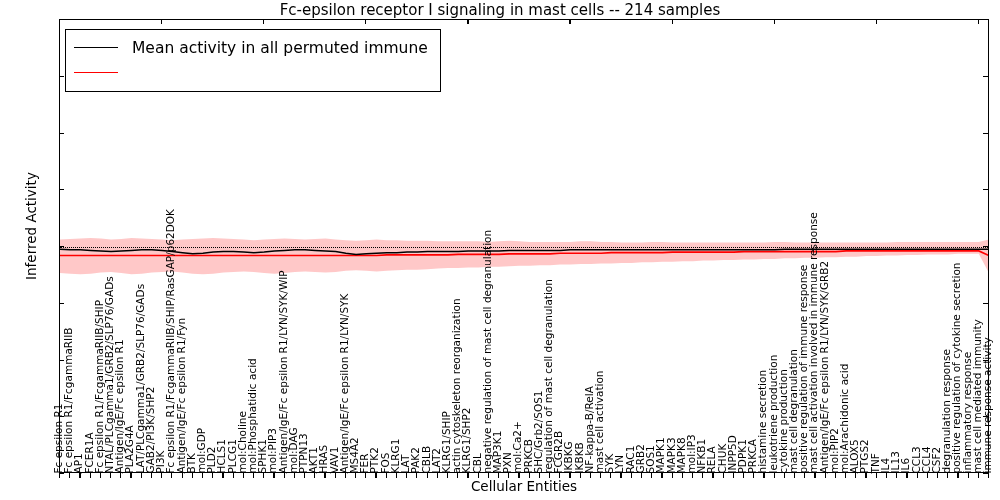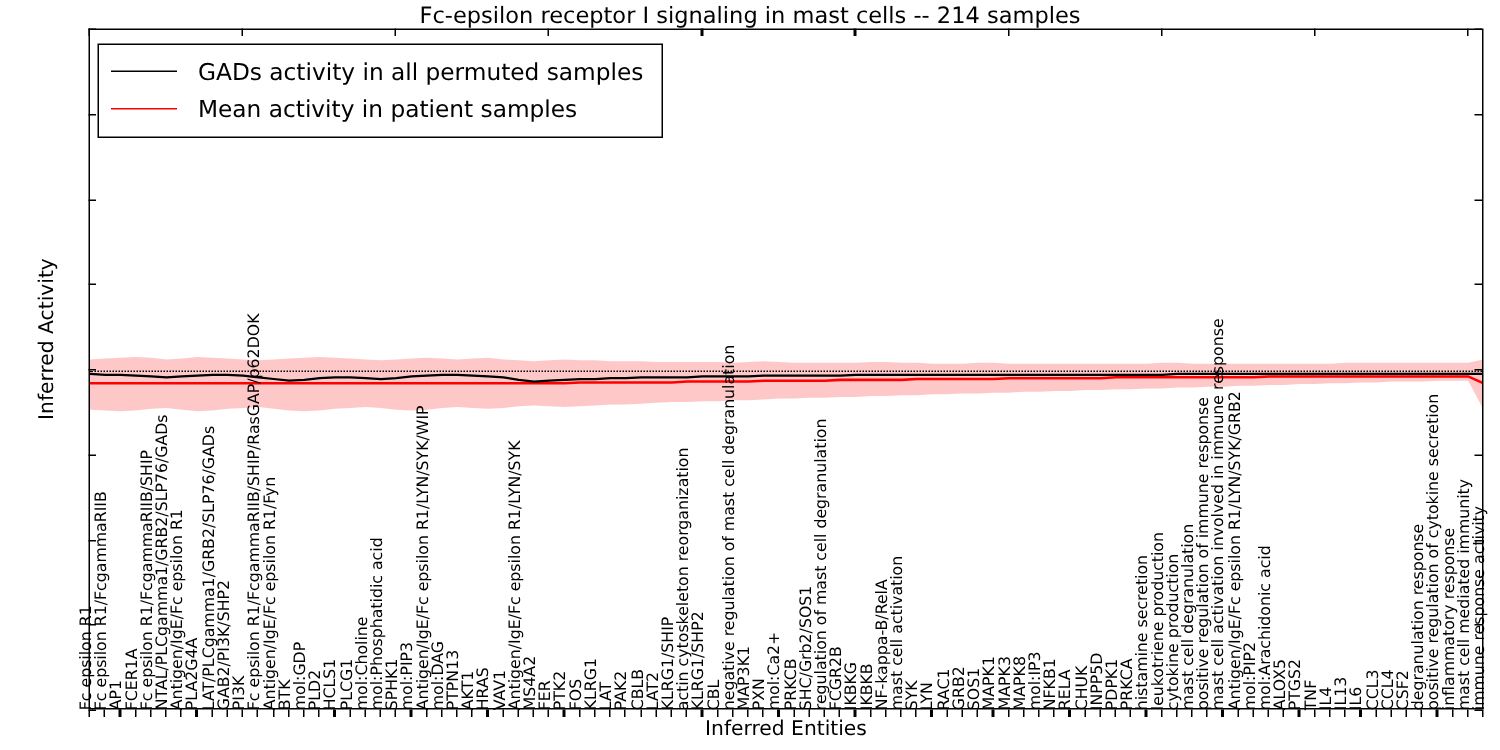--- a/index.html
+++ b/index.html
@@ -76,31 +76,30 @@
         <polygon id="band-poly" fill="#ffaaaa" fill-opacity="0.65" stroke="none" points="0.00,219.62 10.21,219.06 20.42,218.49 30.63,217.92 40.84,218.49 51.04,219.62 61.25,219.06 71.46,217.92 81.67,218.49 91.88,219.06 102.09,219.62 112.30,220.19 122.51,219.62 132.71,219.06 142.92,218.49 153.13,217.92 163.34,218.49 173.55,219.06 183.76,219.62 193.97,220.19 204.18,219.62 214.38,219.06 224.59,218.49 234.80,219.06 245.01,219.62 255.22,219.06 265.43,218.49 275.64,219.62 285.85,220.19 296.05,220.76 306.26,220.19 316.47,219.62 326.68,220.19 336.89,220.19 347.10,220.76 357.31,220.76 367.52,220.76 377.73,221.32 387.93,221.32 398.14,221.32 408.35,221.32 418.56,221.32 428.77,221.89 438.98,221.32 449.19,220.76 459.40,221.32 469.60,221.89 479.81,221.89 490.02,221.89 500.23,221.89 510.44,221.89 520.65,221.32 530.86,221.32 541.07,221.89 551.27,221.89 561.48,222.46 571.69,222.46 581.90,222.46 592.11,221.89 602.32,221.89 612.53,222.46 622.74,222.46 632.95,222.46 643.15,222.46 653.36,222.46 663.57,222.46 673.78,222.46 683.99,222.46 694.20,222.46 704.41,222.46 714.62,221.89 724.82,221.89 735.03,222.46 745.24,222.46 755.45,222.46 765.66,222.46 775.87,222.46 786.08,222.46 796.29,222.46 806.49,222.46 816.70,222.46 826.91,222.46 837.12,221.89 847.33,221.89 857.54,221.89 867.75,221.89 877.96,221.89 888.16,221.89 898.37,221.89 908.58,221.89 918.79,221.89 929.00,219.62 929.00,253.10 918.79,233.81 908.58,233.81 898.37,233.81 888.16,234.38 877.96,234.38 867.75,234.38 857.54,234.94 847.33,234.94 837.12,235.51 826.91,235.51 816.70,236.08 806.49,236.08 796.29,236.65 786.08,236.65 775.87,237.21 765.66,237.21 755.45,237.78 745.24,237.78 735.03,238.35 724.82,238.35 714.62,238.92 704.41,238.92 694.20,239.48 683.99,239.48 673.78,240.05 663.57,240.05 653.36,240.62 643.15,240.62 632.95,241.19 622.74,241.19 612.53,241.75 602.32,241.75 592.11,242.32 581.90,242.32 571.69,242.89 561.48,242.89 551.27,243.46 541.07,243.46 530.86,244.02 520.65,244.02 510.44,244.59 500.23,244.59 490.02,245.16 479.81,245.16 469.60,245.73 459.40,245.73 449.19,246.29 438.98,246.86 428.77,246.86 418.56,247.43 408.35,247.43 398.14,248.00 387.93,248.00 377.73,248.56 367.52,249.13 357.31,249.70 347.10,249.70 336.89,250.27 326.68,250.84 316.47,251.40 306.26,250.84 296.05,250.27 285.85,250.84 275.64,251.97 265.43,252.54 255.22,251.97 245.01,251.40 234.80,251.97 224.59,253.10 214.38,253.67 204.18,253.10 193.97,251.97 183.76,251.40 173.55,251.97 163.34,252.54 153.13,253.67 142.92,254.24 132.71,253.67 122.51,252.54 112.30,251.40 102.09,251.97 91.88,252.54 81.67,253.67 71.46,254.24 61.25,253.10 51.04,251.97 40.84,252.54 30.63,253.67 20.42,254.24 10.21,253.67 0.00,253.10"></polygon>
         <polyline id="series-red" fill="none" stroke="#ff0000" stroke-width="1.7" points="0.00,235.51 10.21,235.51 20.42,235.51 30.63,235.51 40.84,235.51 51.04,235.51 61.25,235.51 71.46,235.51 81.67,235.51 91.88,235.51 102.09,235.51 112.30,235.51 122.51,235.51 132.71,235.51 142.92,235.51 153.13,235.51 163.34,235.51 173.55,235.51 183.76,235.51 193.97,235.51 204.18,235.51 214.38,235.51 224.59,235.51 234.80,235.51 245.01,235.51 255.22,235.51 265.43,235.51 275.64,235.51 285.85,235.51 296.05,235.51 306.26,235.51 316.47,235.51 326.68,234.94 336.89,234.94 347.10,234.94 357.31,234.94 367.52,234.94 377.73,234.94 387.93,234.94 398.14,234.38 408.35,234.38 418.56,234.38 428.77,234.38 438.98,234.38 449.19,233.81 459.40,233.81 469.60,233.81 479.81,233.81 490.02,233.81 500.23,233.24 510.44,233.24 520.65,233.24 530.86,233.24 541.07,233.24 551.27,232.67 561.48,232.67 571.69,232.67 581.90,232.67 592.11,232.67 602.32,232.67 612.53,232.11 622.74,232.11 632.95,232.11 643.15,232.11 653.36,232.11 663.57,232.11 673.78,232.11 683.99,231.54 694.20,231.54 704.41,231.54 714.62,231.54 724.82,231.54 735.03,231.54 745.24,231.54 755.45,231.54 765.66,231.54 775.87,231.54 786.08,230.97 796.29,230.97 806.49,230.97 816.70,230.97 826.91,230.97 837.12,230.97 847.33,230.97 857.54,230.97 867.75,230.97 877.96,230.97 888.16,230.97 898.37,230.97 908.58,230.97 918.79,230.97 929.00,235.51"></polyline>
         <polyline id="series-black" fill="none" stroke="#000000" stroke-width="1.5" points="0.00,229.27 10.21,229.84 20.42,229.84 30.63,230.40 40.84,230.97 51.04,231.54 61.25,230.97 71.46,230.40 81.67,229.84 91.88,229.84 102.09,230.40 112.30,231.54 122.51,232.67 132.71,233.81 142.92,233.24 153.13,232.11 163.34,231.54 173.55,231.54 183.76,232.11 193.97,232.67 204.18,232.11 214.38,230.97 224.59,230.40 234.80,229.84 245.01,229.84 255.22,230.40 265.43,230.97 275.64,231.54 285.85,233.24 296.05,234.38 306.26,233.81 316.47,233.24 326.68,232.67 336.89,232.67 347.10,232.11 357.31,232.11 367.52,231.54 377.73,231.54 387.93,231.54 398.14,231.54 408.35,230.97 418.56,230.97 428.77,230.97 438.98,230.97 449.19,230.40 459.40,230.40 469.60,230.40 479.81,230.40 490.02,230.40 500.23,230.40 510.44,229.84 520.65,229.84 530.86,229.84 541.07,229.84 551.27,229.84 561.48,229.84 571.69,229.84 581.90,229.84 592.11,229.84 602.32,229.84 612.53,229.84 622.74,229.84 632.95,229.84 643.15,229.84 653.36,229.84 663.57,229.84 673.78,229.84 683.99,229.84 694.20,229.84 704.41,229.84 714.62,229.84 724.82,229.27 735.03,229.27 745.24,229.27 755.45,229.27 765.66,229.27 775.87,229.27 786.08,229.27 796.29,229.27 806.49,229.27 816.70,229.27 826.91,229.27 837.12,229.27 847.33,229.27 857.54,229.27 867.75,229.27 877.96,229.27 888.16,229.27 898.37,229.27 908.58,229.27 918.79,229.27 929.00,229.27"></polyline>
       </svg>
       <div class="zero-line" id="zero-line" style="top: 227px;"></div>
     </div>
 
     <div class="legend-box">
       <div class="legend-row">
         <span class="legend-swatch"></span>
-        <span class="legend-text">GADs activity in all permuted samples</span>
+        <span class="legend-text">Mean activity in all permuted immune</span>
       </div>
       <div class="legend-row">
         <span class="legend-swatch red"></span>
-        <span class="legend-text">Mean activity in patient samples</span>
       </div>
     </div>
   </div>
 
   <div class="ylabel">Inferred Activity</div>
-  <div class="xlabel">Inferred Entities</div>
+  <div class="xlabel">Cellular Entities</div>
 
   <div id="y-ticks">
       <div class="ytick-mark" style="top: 473px;"></div>
       <div class="ytick-mark r" style="top: 473px;"></div>
       <div class="ytick-mark" style="top: 416.25px;"></div>
       <div class="ytick-mark r" style="top: 416.25px;"></div>
       <div class="ytick-mark" style="top: 359.5px;"></div>
       <div class="ytick-mark r" style="top: 359.5px;"></div>
       <div class="ytick-mark" style="top: 302.75px;"></div>
       <div class="ytick-mark r" style="top: 302.75px;"></div>

